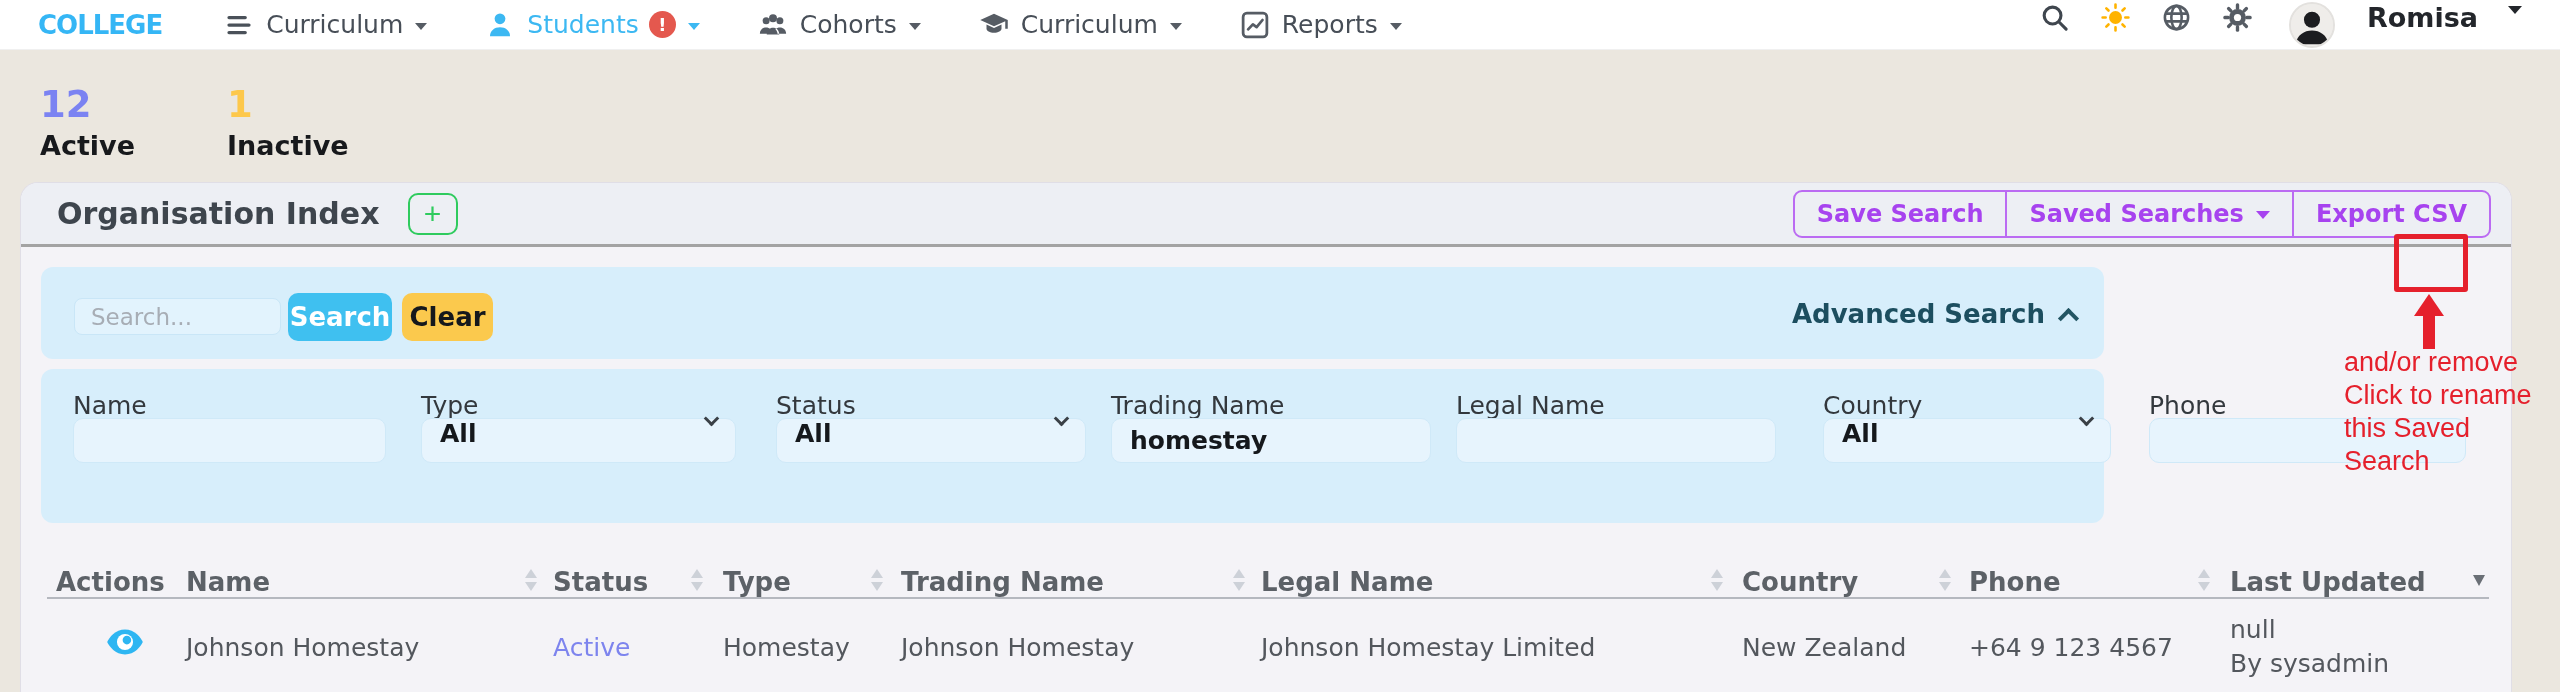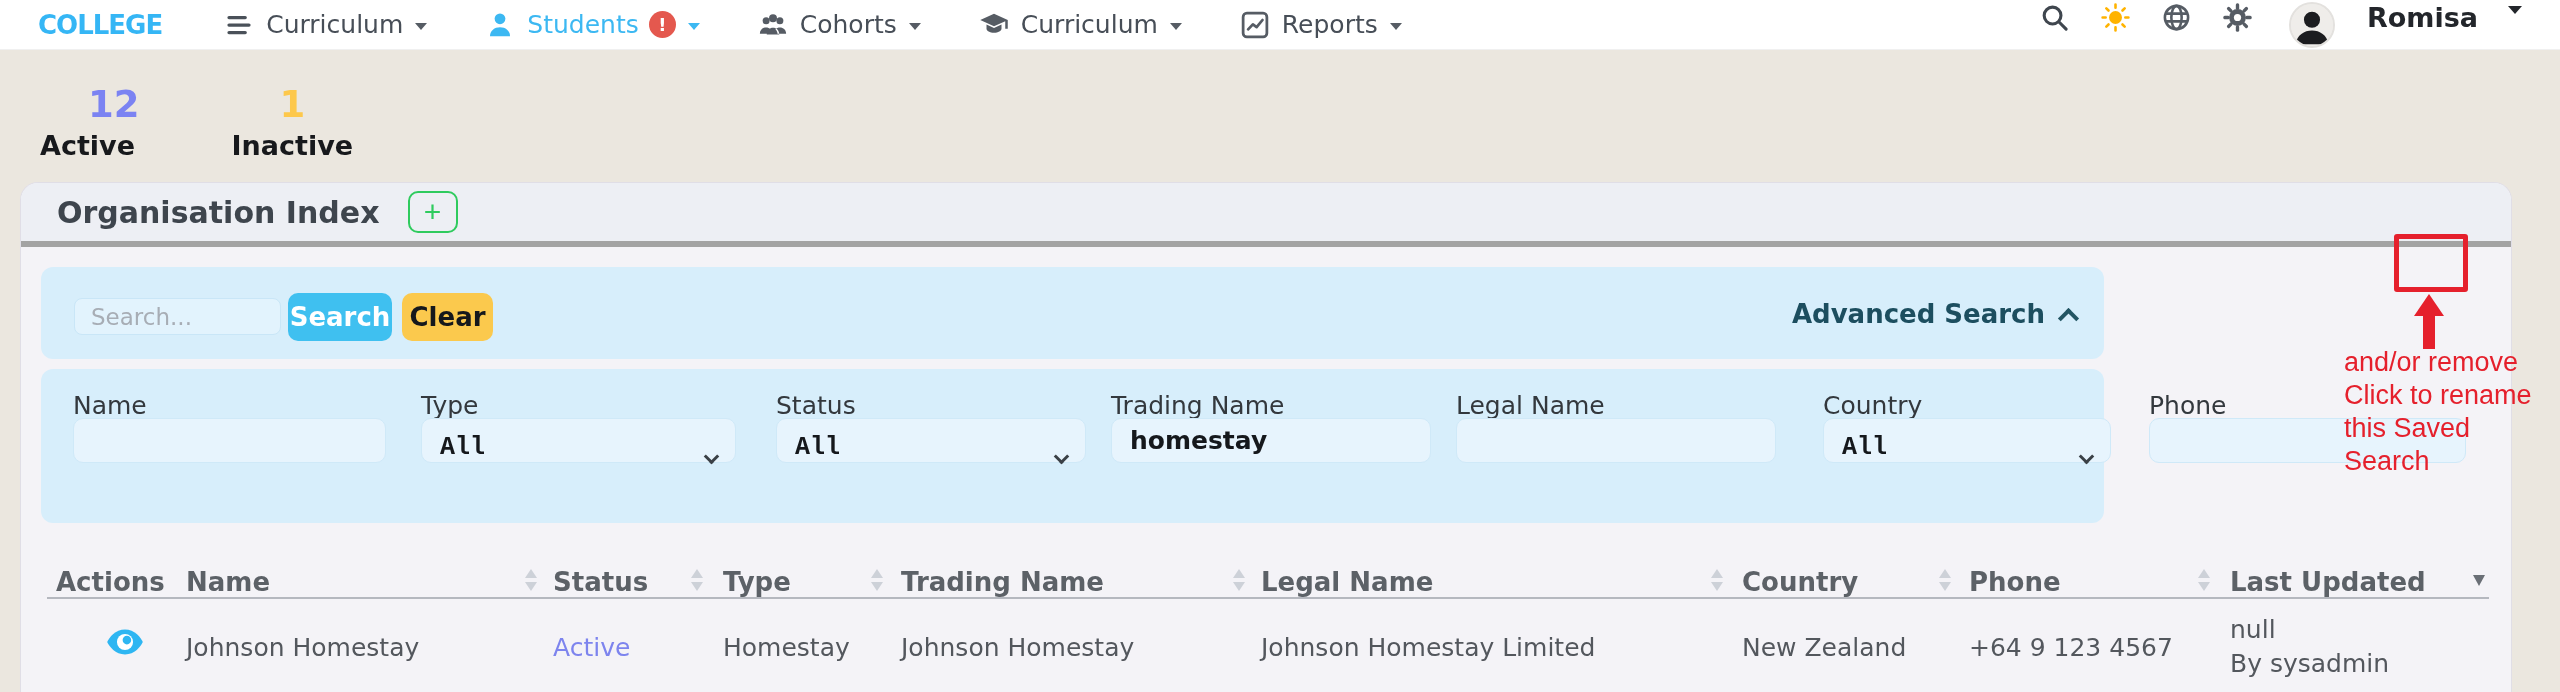--- a/index.html
+++ b/index.html
@@ -24,30 +24,30 @@
   .nav-right svg { width:31px; height:31px; }
   .avatar { width:46px; height:46px; border-radius:50%; overflow:hidden; background:#efedea;
             border:2px solid #e3e1de; margin-left:6px; }
   .avatar svg { width:100%; height:100%; }
   .username { font-size:27px; font-weight:700; color:#23262b; margin-left:2px; }
   .caret-dark { width:0;height:0;border-left:7px solid transparent;border-right:7px solid transparent;
                 border-top:8px solid #23262b; margin-top:4px; }
 
   
   .stats { position:absolute; left:40px; top:86px; display:flex; gap:92px; }
-  .stat-value { font-size:37px; font-weight:800; line-height:38px;margin-left:48px; }
+  .stat-value { font-size:37px; font-weight:800; line-height:38px; }
   .stat-value.active { color:#7b83f2; }
   .stat-value.inactive { color:#fdc84b; }
   .stat-label { font-size:27px; font-weight:700; color:#17191c; margin-top:6px; }
 
   
   .card { position:absolute; left:20px; top:182px; width:2492px; height:510px;
           background:#f4f3f7; border:1px solid #e0dee6; border-bottom:none;
           border-radius:18px 18px 0 0; }
-  .card-head { position:relative; height:64px; background:#edeff4; border-bottom:6px solid #a3a3a3;
+  .card-head { position:relative; height:64px; background:#edeff4; border-bottom:3px solid #a3a3a3;
                border-radius:17px 17px 0 0; display:flex; align-items:center; padding:0 20px 0 36px; }
   .card-title { font-size:30px; font-weight:800; color:#3e454d; }
   .plus-btn { margin-left:28px; width:50px; height:42px; border:2px solid #2fcb5e; border-radius:10px;
               color:#2fcb5e; font-size:30px; line-height:30px; background:transparent;
               display:flex; align-items:center; justify-content:center; cursor:pointer; }
   .btn-group { margin-left:auto; display:flex; }
   .btn-group .pbtn { border:2px solid #bb6bf2; background:transparent; color:#a743ef;
                      font-family:inherit; font-size:24px; font-weight:600; padding:8px 22px;
                      display:flex; align-items:center; gap:12px; cursor:pointer; margin-left:-2px; }
   .btn-group .pbtn:first-child { border-radius:9px 0 0 9px; margin-left:0; }
@@ -72,21 +72,21 @@
   .advanced-label { font-size:26px; font-weight:800; color:#1c4e5f; }
   .chev-up { width:15px; height:15px; border-right:4px solid #235563; border-bottom:4px solid #235563;
              transform:rotate(-135deg); margin-top:9px; }
 
   .filters-panel { top:186px; height:154px; }
   .fcol { position:absolute; top:0; }
   .flabel { position:absolute; top:22px; font-size:25px; color:#33383d; }
   .ffield { position:absolute; top:49px; height:45px; width:100%;
             background:#e7f4fd; border:1px solid #cfe9f8; border-radius:10px;
             font-family:inherit; font-size:25px; font-weight:600; color:#15181c; padding:0 18px; outline:none; }
-  .fselect { display:flex; align-items:flex-end; justify-content:space-between; cursor:pointer;font-family:Liberation Mono, monospace; }
+  .fselect { display:flex; align-items:flex-start; justify-content:space-between; cursor:pointer; }
   .chev-down { width:11px; height:11px; border-right:3px solid #3a4046; border-bottom:3px solid #3a4046;
                transform:rotate(45deg); margin-top:-6px; }
 
   
   .th { position:absolute; top:384px; font-size:26px; font-weight:800; color:#5c6167; white-space:nowrap; }
   .sort { position:absolute; top:386px; display:flex; flex-direction:column; gap:4px; cursor:pointer; }
   .sort i { width:0; height:0; border-left:6px solid transparent; border-right:6px solid transparent; }
   .sort .up { border-bottom:9px solid #cdd1d8; }
   .sort .down { border-top:9px solid #cdd1d8; }
   .sort.dark .down { border-top:11px solid #6a6f76; }
@@ -219,20 +219,28 @@
     <div>
       <div class="stat-value inactive">1</div>
       <div class="stat-label">Inactive</div>
     </div>
   </div>
 
   <section class="card">
     <div class="card-head">
       <div class="card-title">Organisation Index</div>
       <button class="plus-btn">+</button>
+      <div class="btn-group">
+        <button class="pbtn">Save Search</button>
+        <button class="pbtn">
+          <span>Saved Searches</span>
+          <i class="caret-purple"></i>
+        </button>
+        <button class="pbtn">Export CSV</button>
+      </div>
     </div>
 
     <div class="blue-panel search-panel">
       <input class="search-input" placeholder="Search..." style="">
       <button class="btn-search">Search</button>
       <button class="btn-clear">Clear</button>
       <div class="advanced">
         <span class="advanced-label">Advanced Search</span>
         <i class="chev-up"></i>
       </div>

